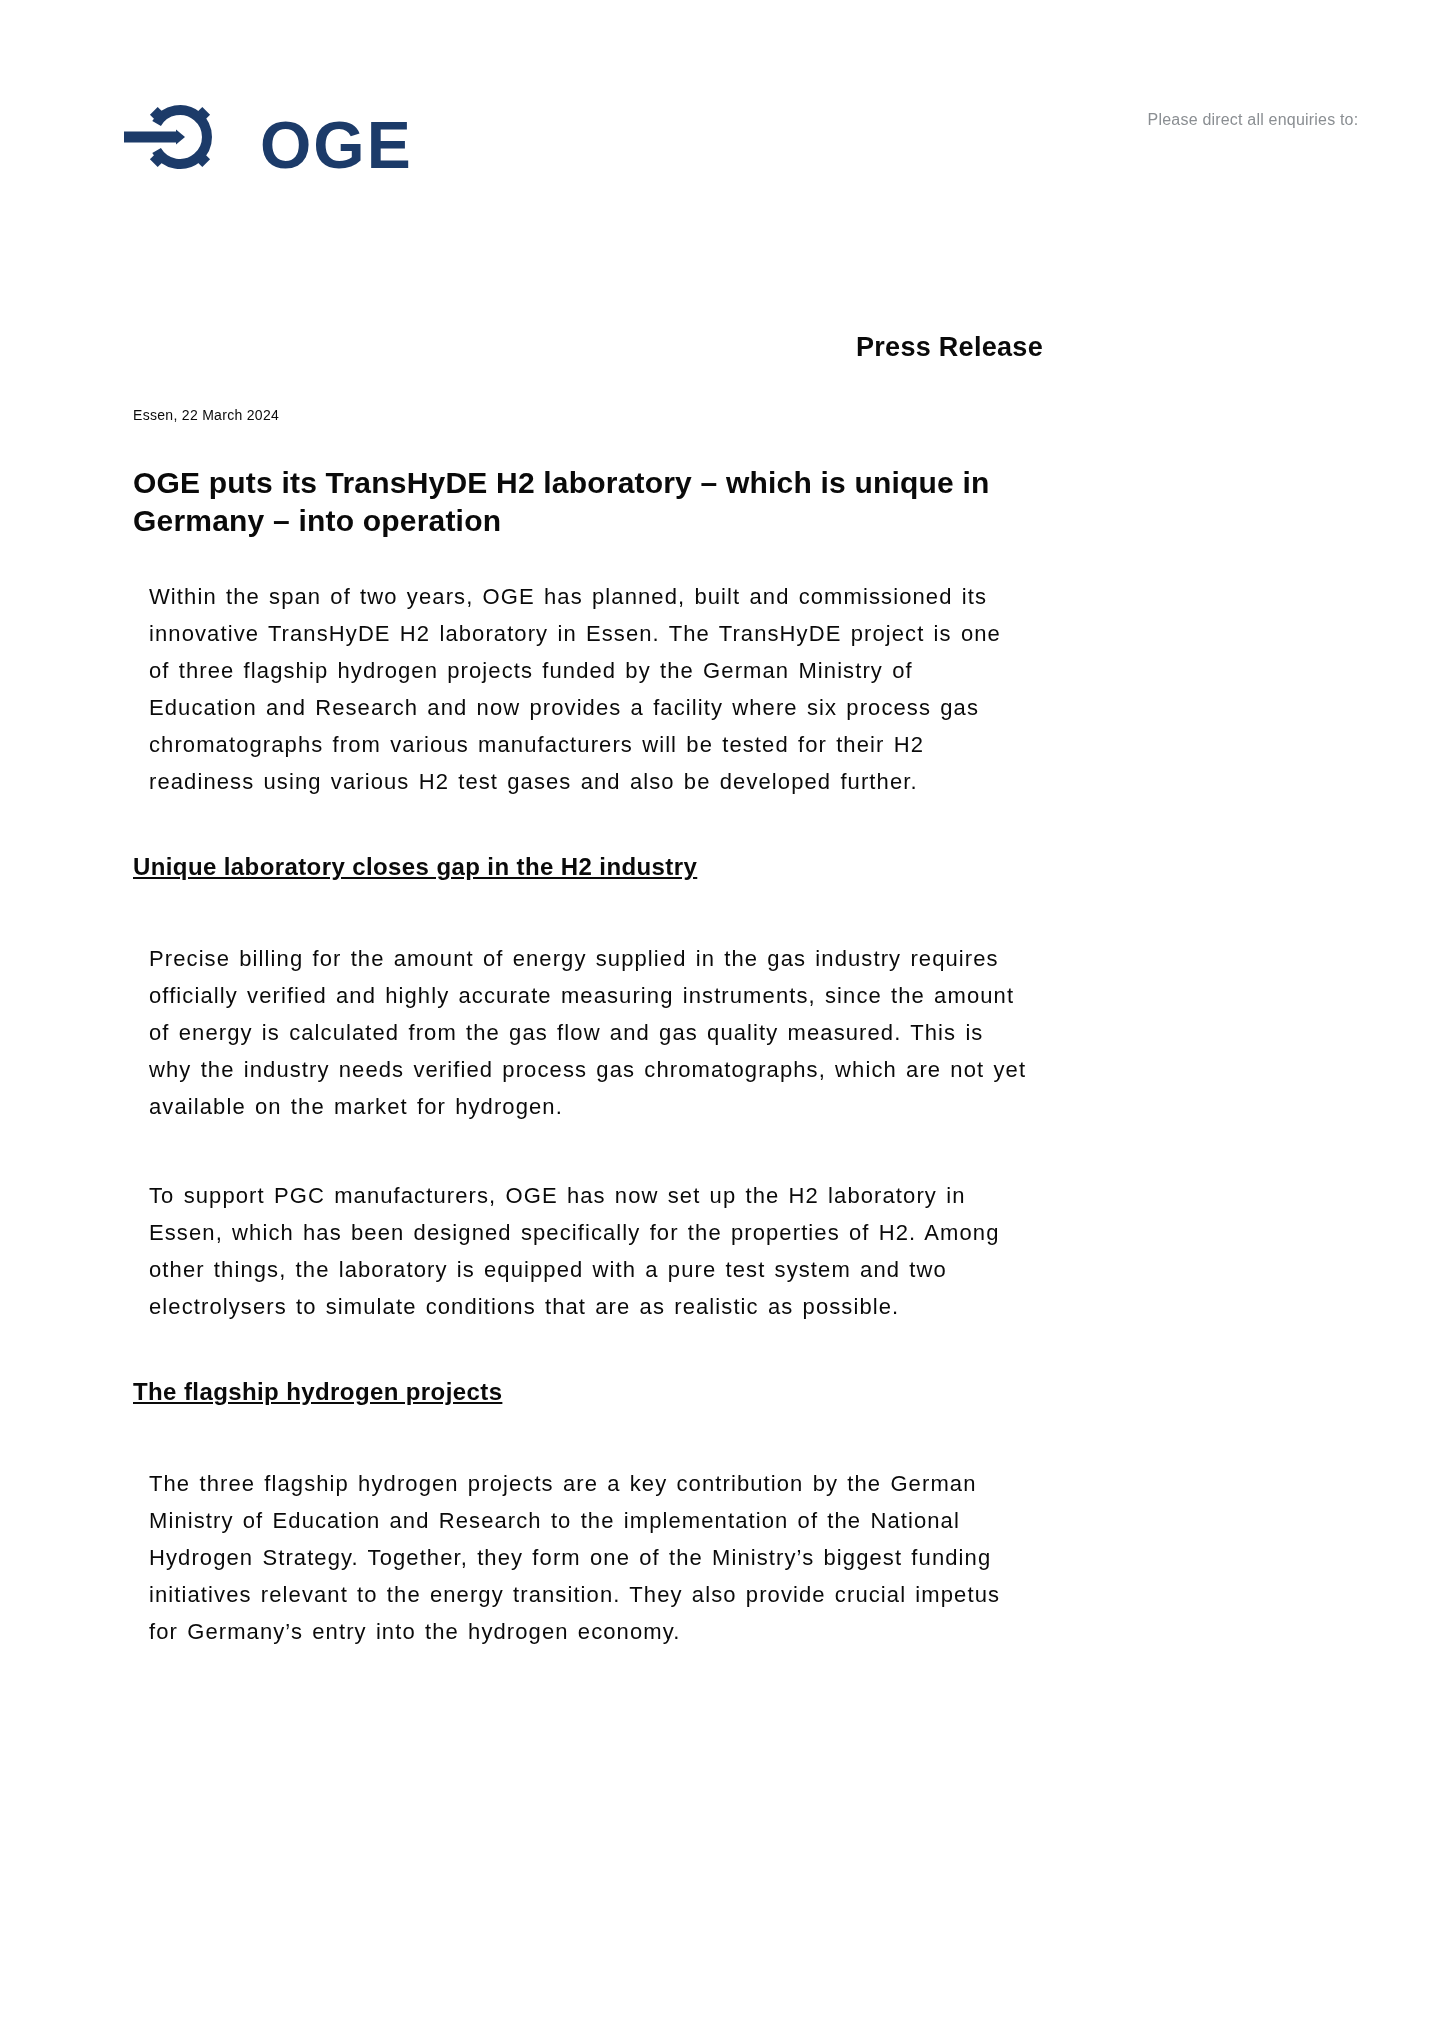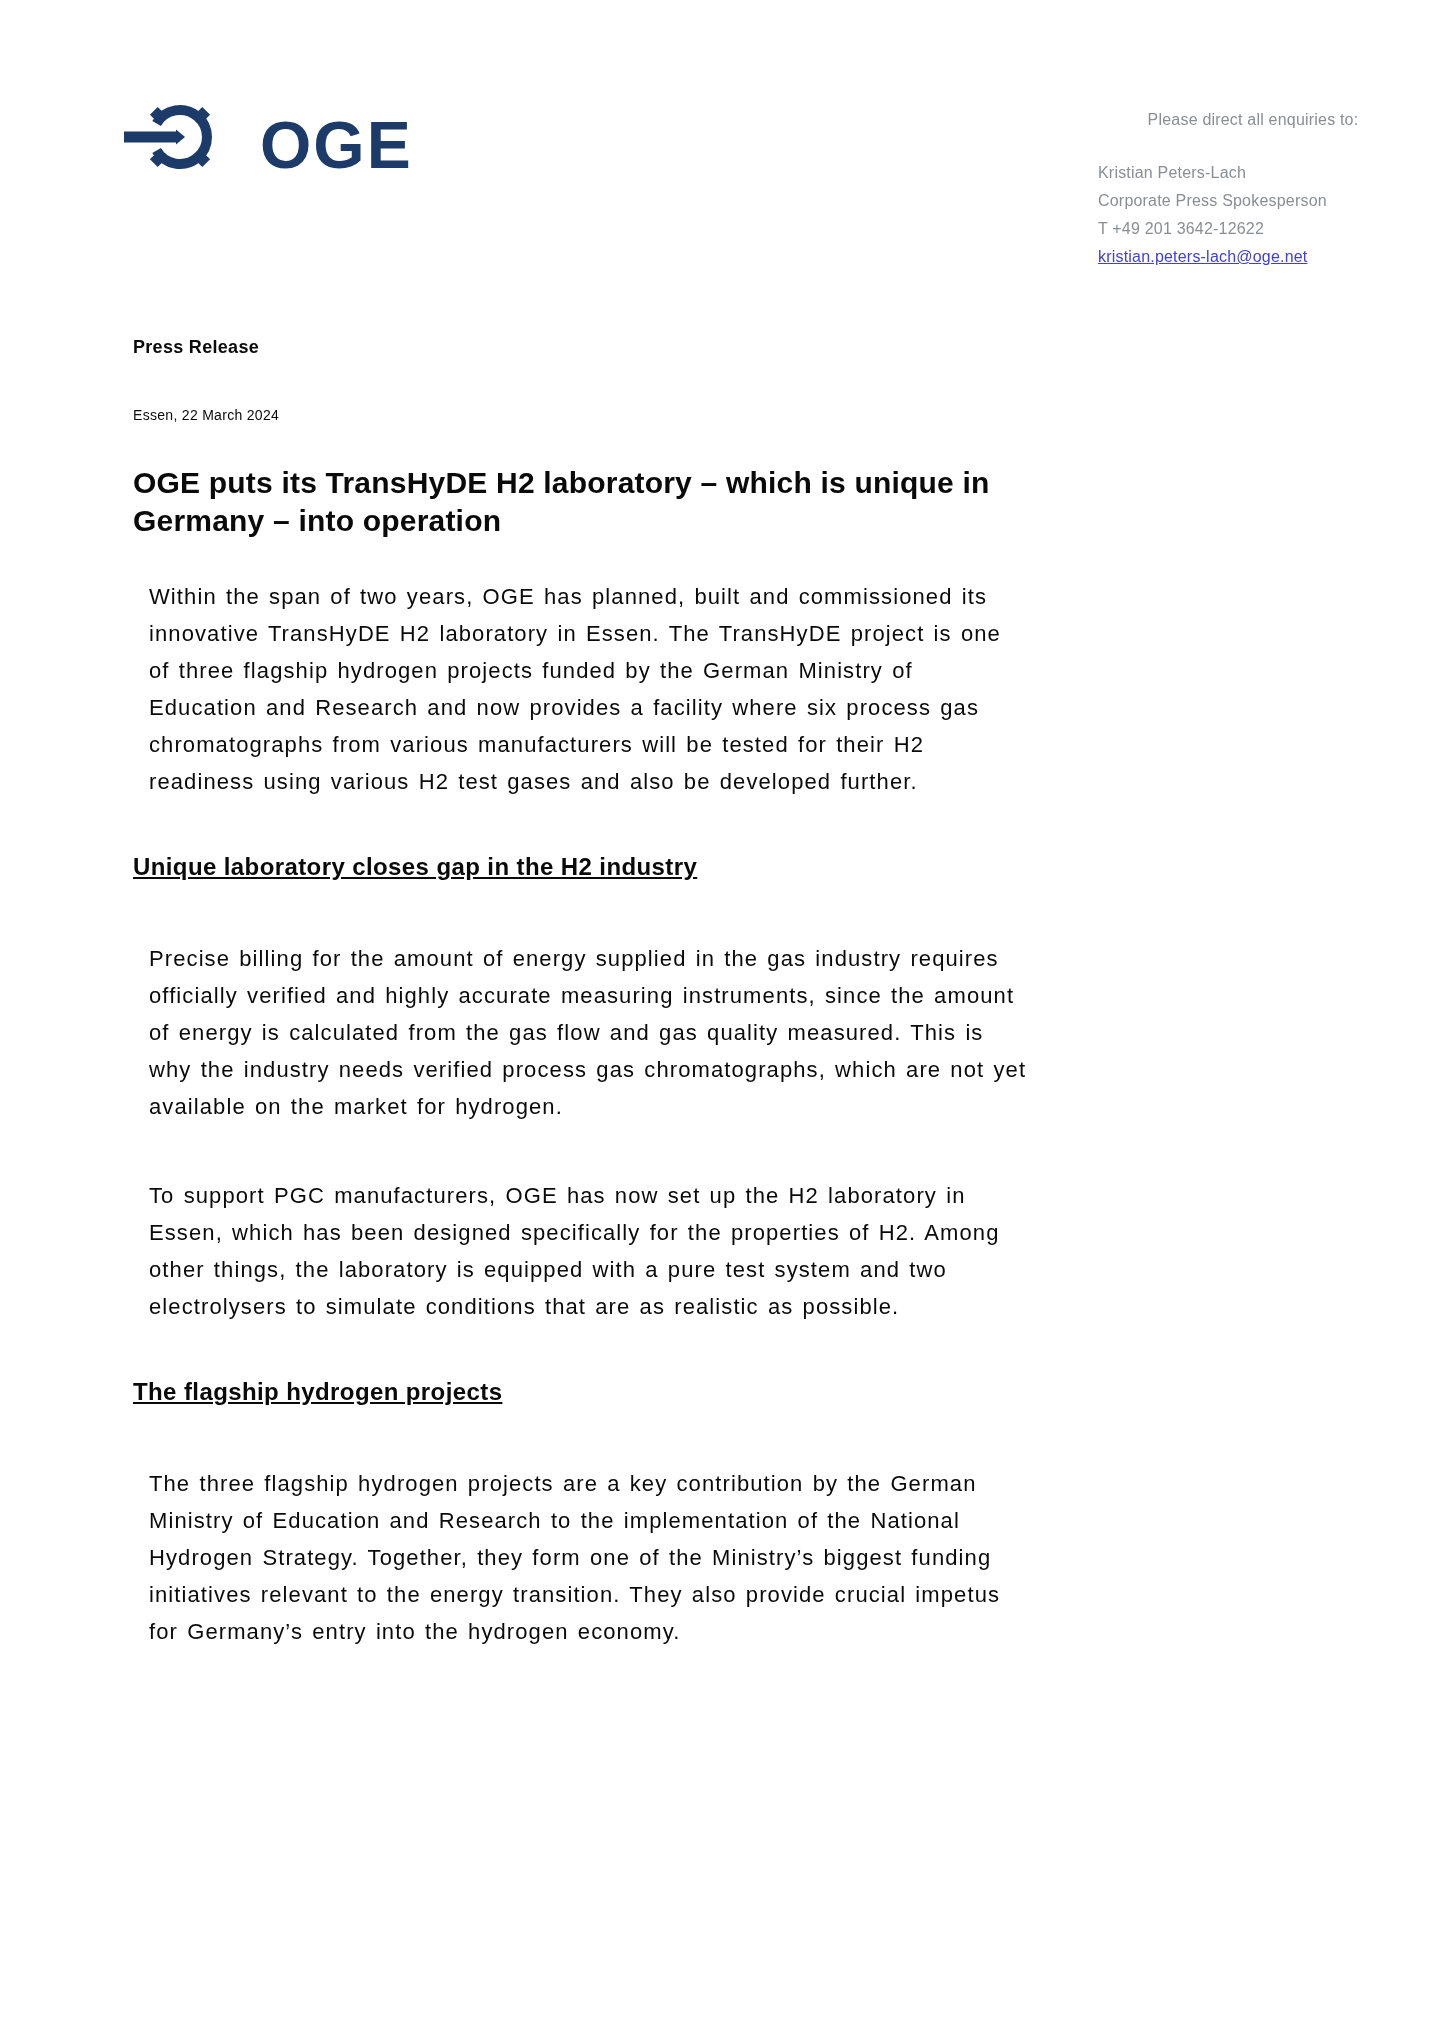--- a/index.html
+++ b/index.html
@@ -22,21 +22,21 @@
   .contact {
     position: absolute; left: 1098px; top: 106px; width: 310px;
     font-size: 16px; line-height: 28px; color: #8a8e92; letter-spacing: 0.2px;
   }
   .contact .group1 { margin-bottom: 18px; }
   .contact .enquiries { margin-bottom: 25px; text-align: center; }
   .contact a { color: #4040d8; text-decoration: underline; }
 
   
   .main { position: absolute; left: 133px; top: 331px; width: 910px; }
-  .kicker { font-size: 18px; font-weight: bold; line-height: 33px; letter-spacing: 0.3px; }
+  .kicker { font-size: 27px; font-weight: bold; line-height: 33px; letter-spacing: 0.3px; text-align: right; }
   .dateline { font-size: 14px; line-height: 30px; letter-spacing: 0.3px; margin-top: 36px; }
   .title {
     font-size: 30px; font-weight: bold; line-height: 38px;
     margin: 34px 0 38px; max-width: 900px; letter-spacing: 0.2px;
   }
   .main p {
     font-size: 22px; line-height: 37px; margin: 0 16px 52px;
     letter-spacing: 1.1px; word-spacing: 2px;
   }
   .main h2 {
@@ -60,26 +60,20 @@
       <line x1="75.1" y1="58.1" x2="82.2" y2="65.2" stroke="#1c3b69" stroke-width="11"></line>
 
       <rect x="0" y="33.5" width="52" height="11" fill="#1c3b69"></rect>
       <polygon points="52,31.5 61,39 52,46.5" fill="#1c3b69"></polygon>
     </svg>
     <span class="logo-text">OGE</span>
   </div>
 
   <div class="contact">
     <div class="enquiries">Please direct all enquiries to:</div>
-    <div class="group2">
-      <div>Kristian Peters-Lach</div>
-      <div>Corporate Press Spokesperson</div>
-      <div>T +49 201 3642-12622</div>
-      <div><a href="#">kristian.peters-lach@oge.net</a></div>
-    </div>
   </div>
 
   <div class="main">
     <div class="kicker">Press Release</div>
     <div class="dateline">Essen, 22 March 2024</div>
     <h1 class="title">OGE puts its TransHyDE H2 laboratory – which is unique in Germany – into operation</h1>
 
     <p>Within the span of two years, OGE has planned, built and commissioned its innovative TransHyDE H2 laboratory in Essen. The TransHyDE project is one of three flagship hydrogen projects funded by the German Ministry of Education and Research and now provides a facility where six process gas chromatographs from various manufacturers will be tested for their H2 readiness using various H2 test gases and also be developed further.</p>
     <h2>Unique laboratory closes gap in the H2 industry</h2>
     <p>Precise billing for the amount of energy supplied in the gas industry requires officially verified and highly accurate measuring instruments, since the amount of energy is calculated from the gas flow and gas quality measured. This is why the industry needs verified process gas chromatographs, which are not yet available on the market for hydrogen.</p>

